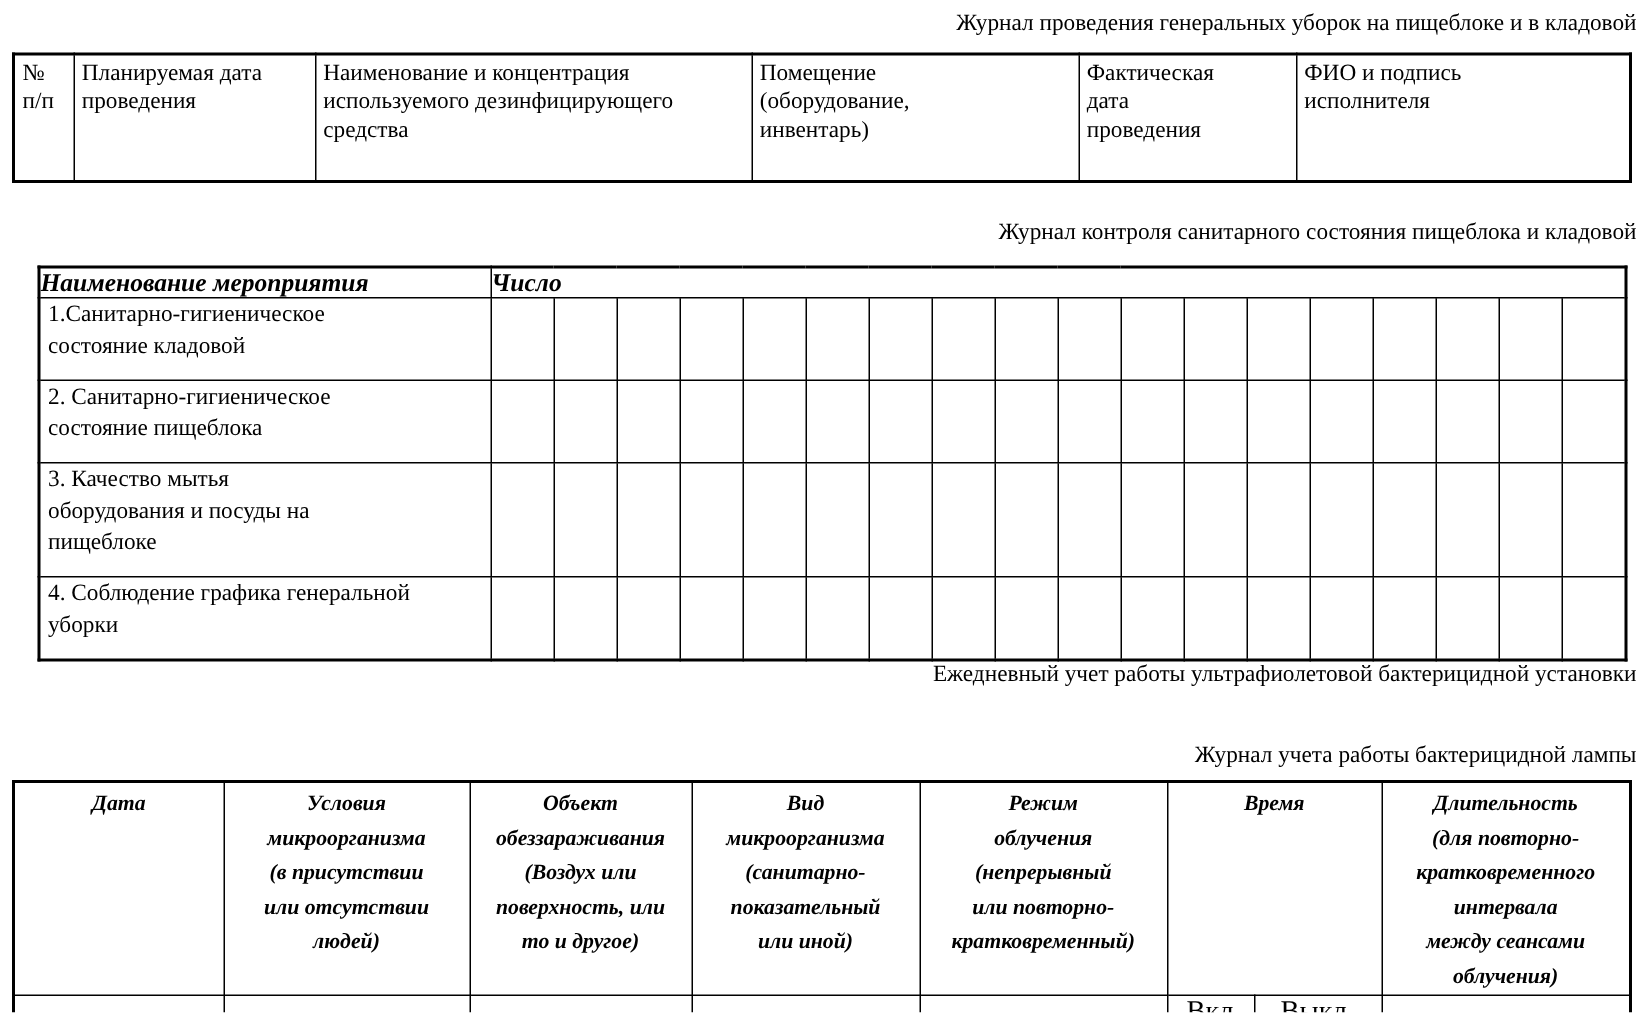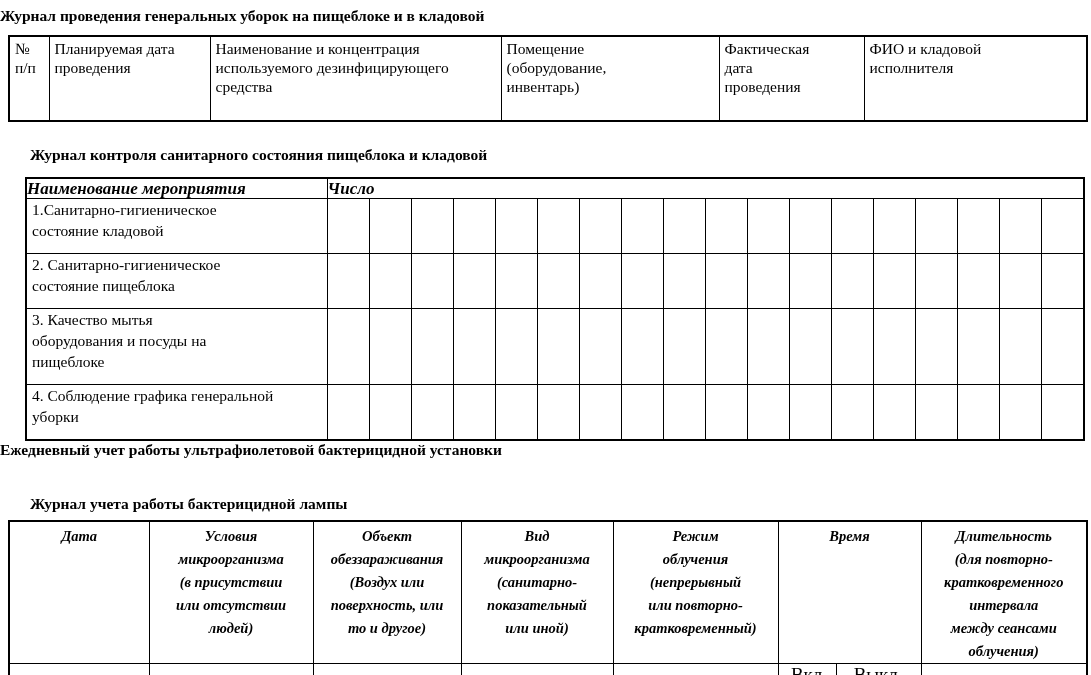--- a/index.html
+++ b/index.html
@@ -10,22 +10,22 @@
   .page {
     position: relative;
     width: 1091px;
     height: 675px;
     background: #ffffff;
     color: #000000;
     font-family: "Liberation Serif", "DejaVu Serif", serif;
     overflow: hidden;
   }
   .doc-title {
-    text-align: left;
-    font-weight: bold;
+    text-align: right;
+    font-weight: normal;
     font-size: 15.5px;
     line-height: 17px;
     white-space: pre-line;
   }
   .title-1 { padding-top: 7px; }
   .title-2 { margin-top: 24px; margin-left: 30px; }
   .title-3a { margin-top: 37px; margin-left: 30px; }
   .title-3b { margin-top: 0; }
 
   table {
@@ -126,21 +126,21 @@
 проведения</td>
         <td>Наименование и концентрация
 используемого дезинфицирующего
 средства</td>
         <td>Помещение
 (оборудование,
 инвентарь)</td>
         <td>Фактическая
 дата
 проведения</td>
-        <td>ФИО и кладовой
+        <td>ФИО и подпись
 исполнителя</td>
       </tr>
     </thead>
   </table>
 
   <div class="doc-title title-2">Журнал контроля санитарного состояния пищеблока и кладовой</div>
 
   <table class="t2">
     <colgroup>
         <col style="width:301px">

